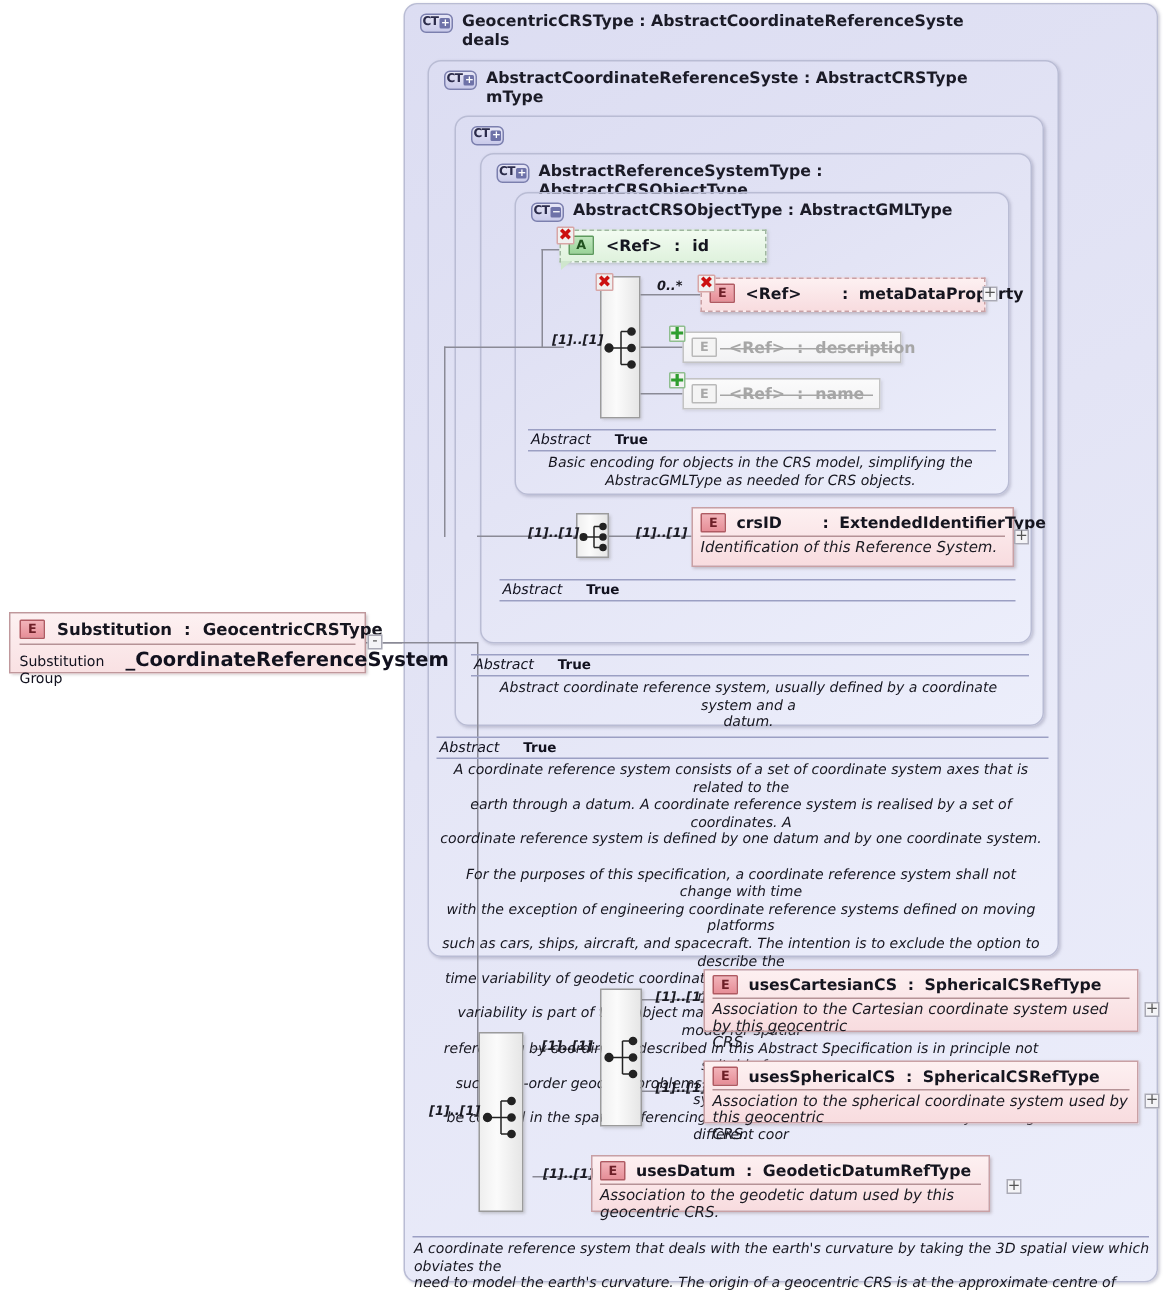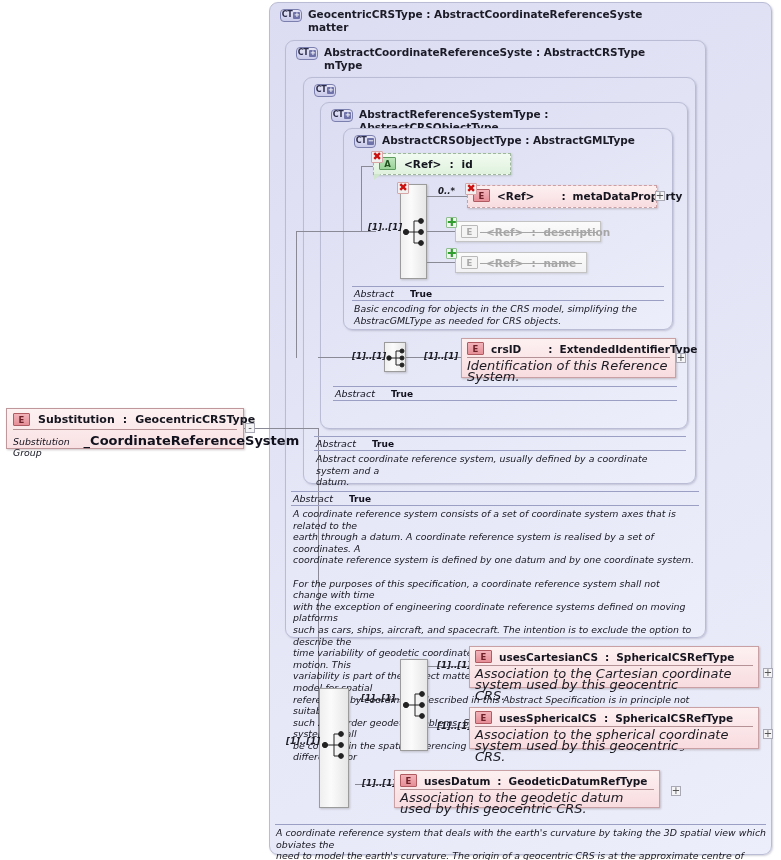--- a/index.html
+++ b/index.html
@@ -51,39 +51,39 @@
   .docstrip { position: absolute; }
   .docstrip .sep { height: 1px; background: #9b9fc3; width: 100%; }
   .docstrip .abstract-row {
     display: flex; gap: 16px; align-items: baseline;
     font-size: 9.5px; padding: 1px 2px 1px 2px;
   }
   .docstrip .abstract-row .k { font-style: italic; color: #11111e; }
   .docstrip .abstract-row .v { font-weight: bold; color: #11111e; font-size: 9px; }
   .docstrip .doctext {
     font-style: italic; font-size: 9.4px; color: #16161f;
-    line-height: 11.6px; padding: 2px 4px 1px 2px; white-space: pre-line;
+    line-height: 11.6px; padding: 2px 4px 1px 2px; white-space: pre-line; text-align: center;
   }
 
   
   .ebox {
     position: absolute;
     border: 1px solid #c9a0a4;
     background: linear-gradient(180deg,#fdf0f1 0%,#f8dcdf 100%);
     box-shadow: 1px 1px 2px rgba(130,110,115,.4);
   }
   .ebox .hdr {
     display: flex; align-items: center; gap: 7px;
     padding: 3px 6px 2px 5px;
     font-size: 10.5px; font-weight: bold; color: #15151f;
     white-space: nowrap;
   }
   .ebox .rule { height: 1px; background: #b59296; margin: 0 5px; }
   .ebox .desc {
-    font-style: italic; font-size: 13px; color: #1a1a22;
+    font-style: italic; font-size: 10px; color: #1a1a22;
     line-height: 11px; padding: 2px 6px 3px 5px; white-space: pre-line;
   }
   .badge-e {
     flex: 0 0 auto; width: 17px; height: 13px;
     border: 1px solid #b05a62;
     background: linear-gradient(180deg,#f2b3b9,#e68e97);
     color: #6d1f27; font-size: 8.5px; font-weight: bold;
     display: flex; align-items: center; justify-content: center;
     border-radius: 1px;
   }
@@ -195,40 +195,40 @@
   .rootbox .hdr {
     display: flex; align-items: center; gap: 8px;
     padding: 4px 7px 3px 6px;
     font-size: 11px; font-weight: bold; color: #15151f; white-space: nowrap;
   }
   .rootbox .rule { height: 1px; background: #b59296; margin: 0 6px; }
   .rootbox .sub {
     display: flex; gap: 14px; align-items: baseline;
     padding: 3px 6px 4px 6px; font-size: 9.4px;
   }
-  .rootbox .sub .k { font-style: italic; color: #11111e; }
+  .rootbox .sub .k { color: #11111e; }
   .rootbox .sub .v { font-weight: bold; color: #11111e; font-size: 13px; }
 
   
   .caption {
     position: absolute;
     font-style: italic; font-size: 9.4px; color: #16161f;
     line-height: 11.6px; white-space: pre-line;
   }
 </style>
 </head>
 <body>
 
 <div id="stage">
 
   <div class="ctbox" style="left:269px; top:2px; width:503px; height:853px;">
     <div class="ct-title">
       <span class="ct-ico"><i>CT</i><span class="ct-sign">+</span></span>
       <span>GeocentricCRSType : AbstractCoordinateReferenceSyste
-                              matter</span>
+                              deals</span>
     </div>
   </div>
 
   <div class="ctbox" style="left:285px; top:40px; width:421px; height:598px;">
     <div class="ct-title">
       <span class="ct-ico"><i>CT</i><span class="ct-sign">+</span></span>
       <span>AbstractCoordinateReferenceSyste : AbstractCRSType
 mType</span>
     </div>
   </div>

